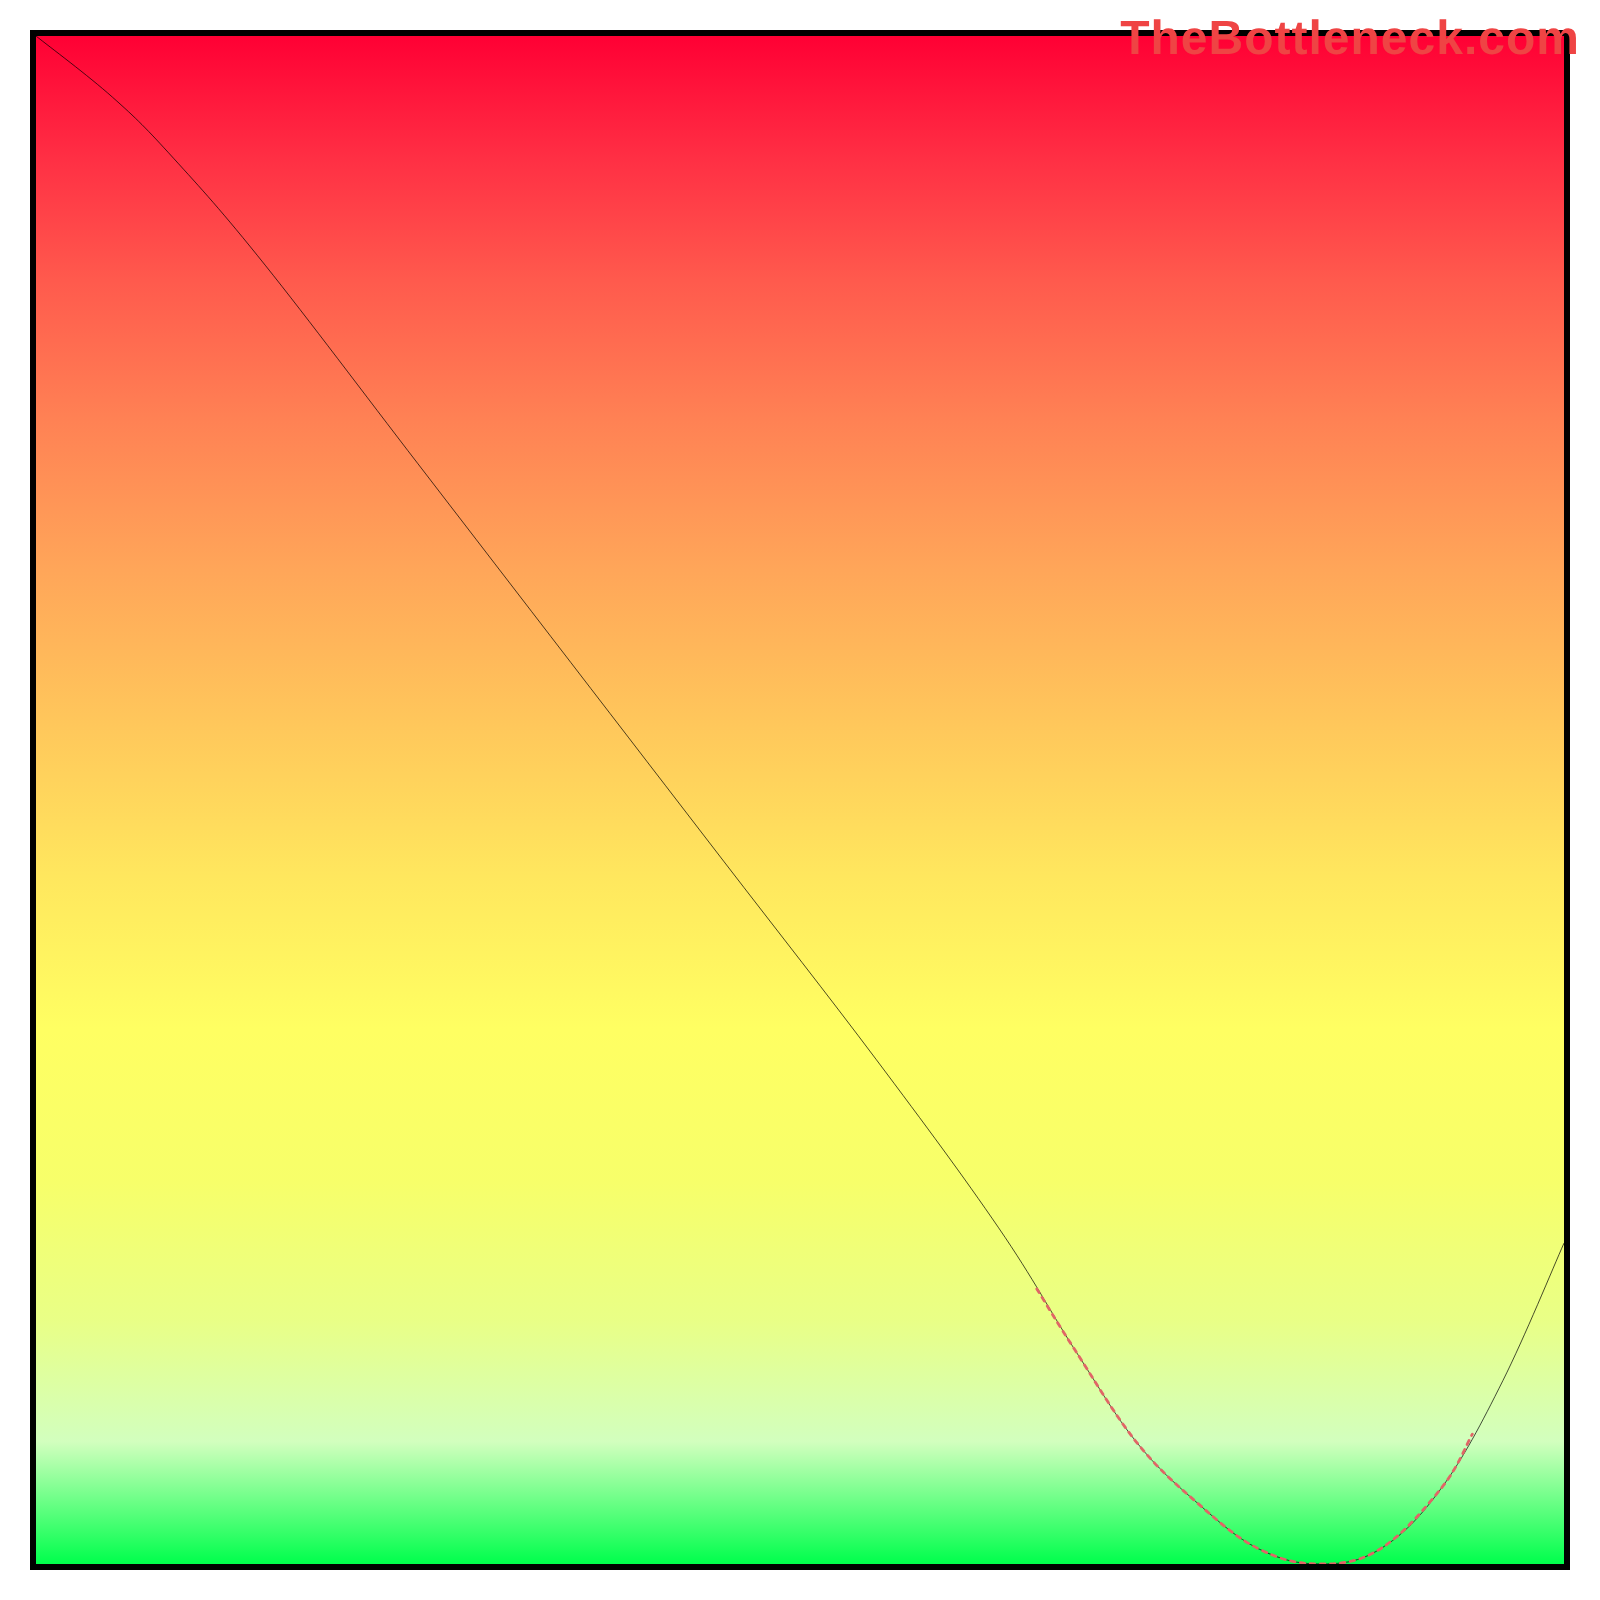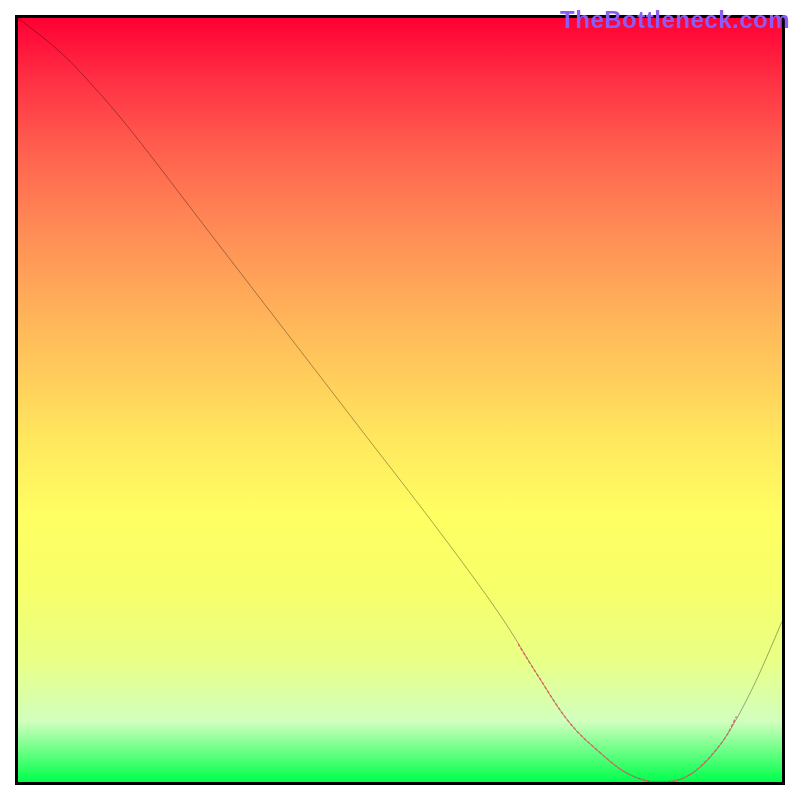--- a/index.html
+++ b/index.html
@@ -15,21 +15,21 @@
     position: relative;
     width: 800px;
     height: 800px;
   }
   .watermark {
     position: absolute;
     top: 6px;
     right: 10px;
     font-size: 24px;
     font-weight: bold;
-    color: #8b5cf6;
+    color: #ef4444;
     letter-spacing: 0.5px;
     z-index: 20;
   }
   .gradient {
     position: absolute;
     left: 18px;
     top: 18px;
     width: 764px;
     height: 764px;
     

